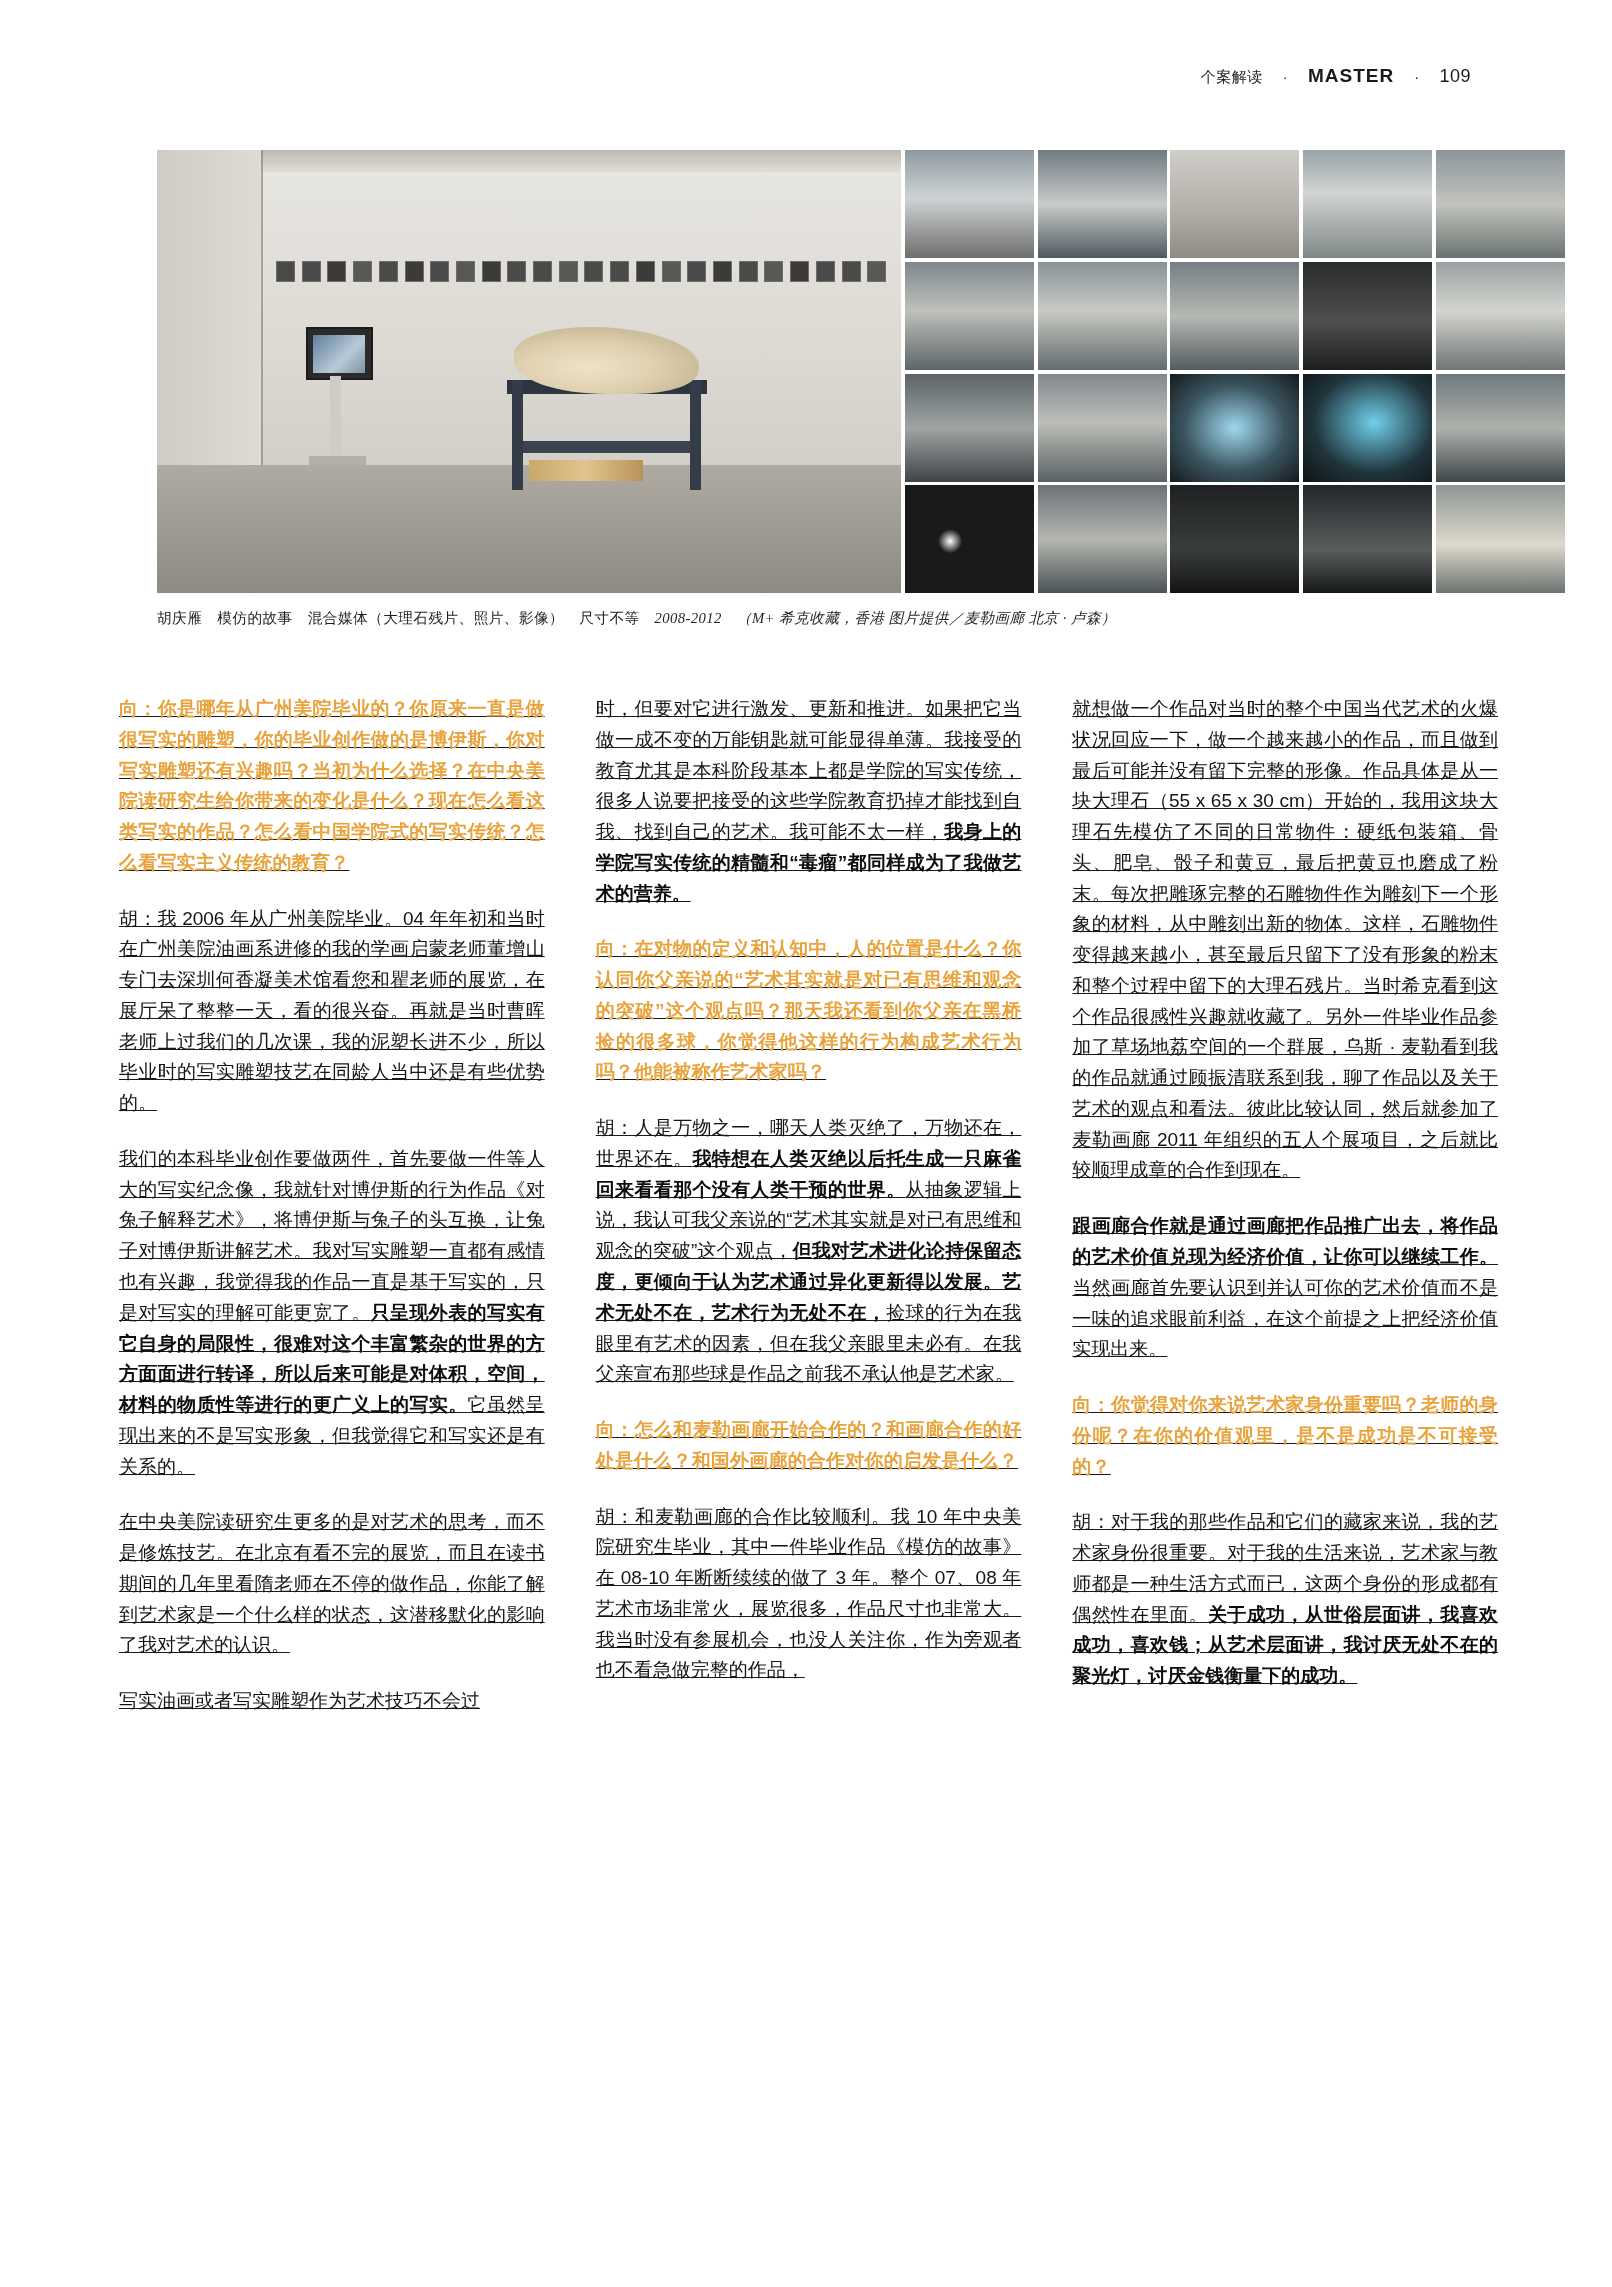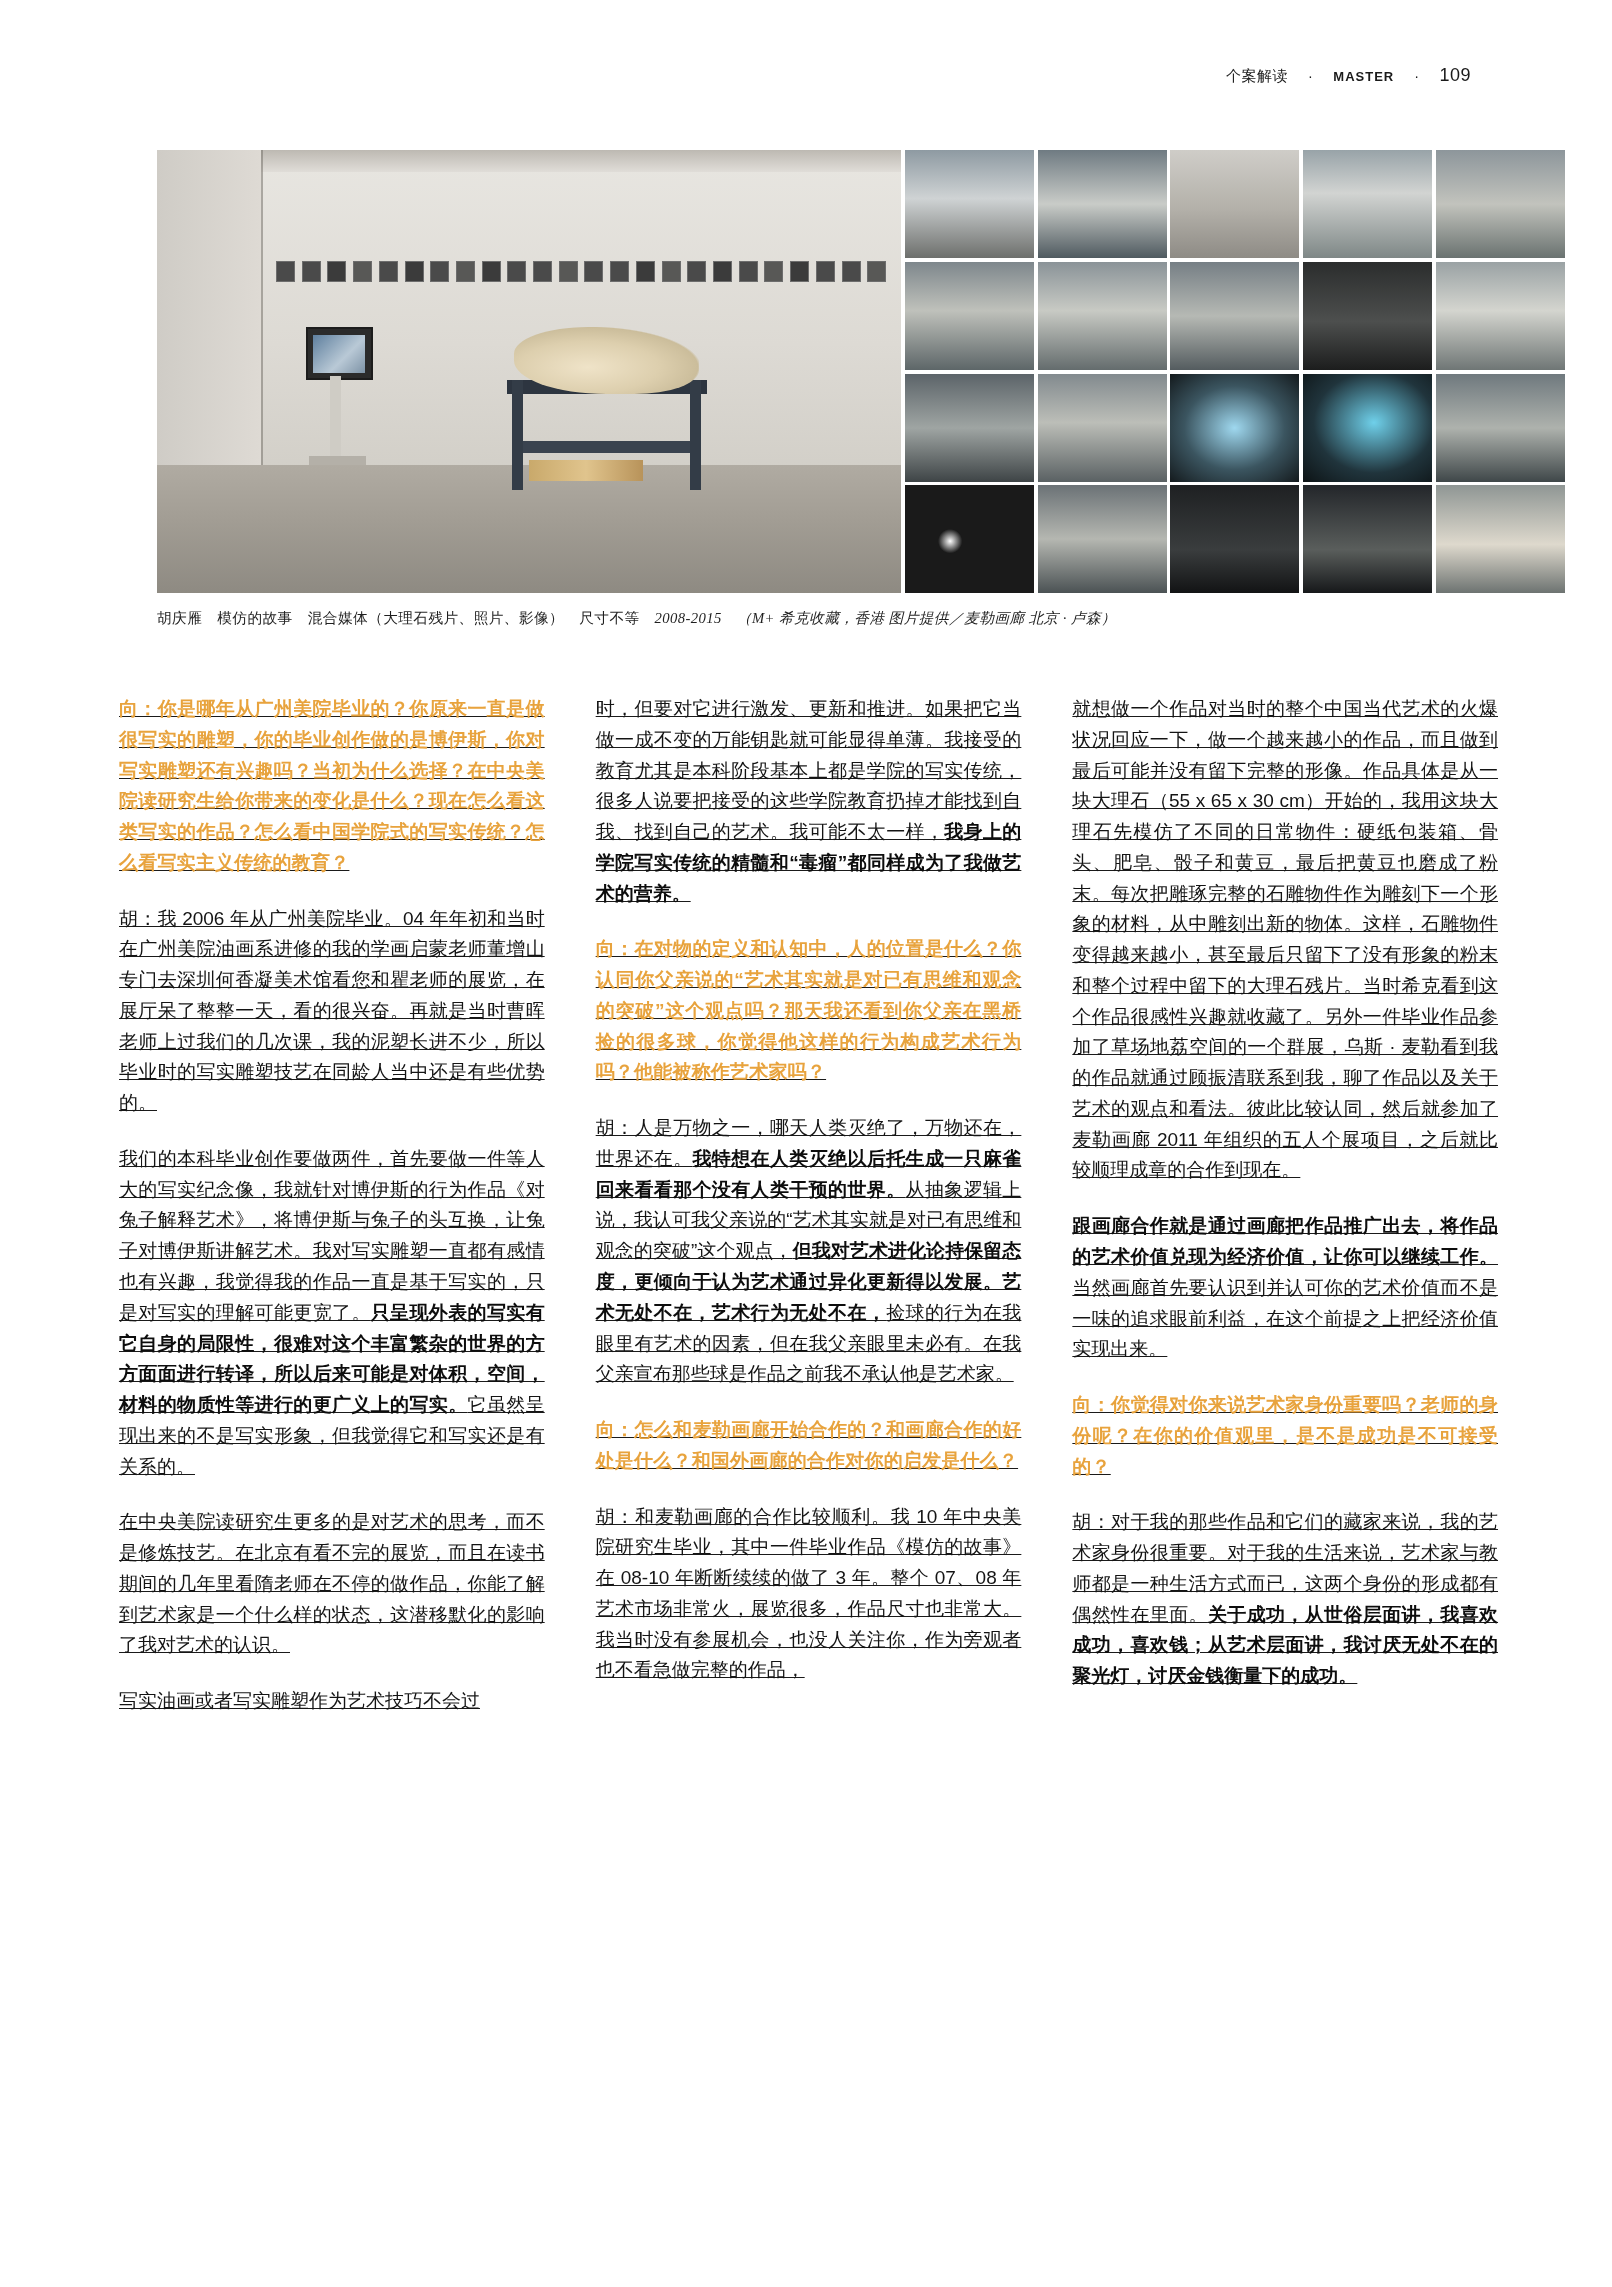--- a/index.html
+++ b/index.html
@@ -31,21 +31,21 @@
     gap: 20px;
     font-size: 16px;
     letter-spacing: 0.5px;
     color: #1a1a1a;
   }
   .header .section {
     font-size: 15px;
   }
   .header .master {
     font-weight: bold;
-    font-size: 13px;
+    font-size: 19px;
     letter-spacing: 1px;
   }
   .header .dot {
     font-size: 14.3px;
   }
   .header .pageno {
     font-size: 18px;
   }
 
   
@@ -330,21 +330,21 @@
         <div class="thumb" style="background:linear-gradient(180deg,#6b7276 0%,#b5b7b1 50%,#4b5254 100%)"></div>
         <div class="thumb" style="background:linear-gradient(180deg,#1e2022 0%,#3a3d3e 60%,#121314 100%)"></div>
         <div class="thumb" style="background:linear-gradient(180deg,#23262a 0%,#5a5e5c 60%,#16181a 100%)"></div>
         <div class="thumb" style="background:linear-gradient(180deg,#8f9694 0%,#ded9cd 55%,#6d7371 100%)"></div>
       </div>
 
     </div>
   </div>
 
   <div class="caption">
-    <span>胡庆雁</span><span class="sp"></span><span>模仿的故事</span><span class="sp"></span><span>混合媒体（大理石残片、照片、影像）</span><span class="sp"></span><span>尺寸不等</span><span class="sp"></span><span class="ital">2008-2015</span><span class="sp"></span><span class="ital">（M+ 希克收藏，香港  图片提供／麦勒画廊 北京 · 卢森）</span>
+    <span>胡庆雁</span><span class="sp"></span><span>模仿的故事</span><span class="sp"></span><span>混合媒体（大理石残片、照片、影像）</span><span class="sp"></span><span>尺寸不等</span><span class="sp"></span><span class="ital">2008-2012</span><span class="sp"></span><span class="ital">（M+ 希克收藏，香港  图片提供／麦勒画廊 北京 · 卢森）</span>
   </div>
 
   <div class="columns">
 
     <div class="col">
       <p class="q">向：你是哪年从广州美院毕业的？你原来一直是做很写实的雕塑，你的毕业创作做的是博伊斯，你对写实雕塑还有兴趣吗？当初为什么选择？在中央美院读研究生给你带来的变化是什么？现在怎么看这类写实的作品？怎么看中国学院式的写实传统？怎么看写实主义传统的教育？</p>
       <p>胡：我 2006 年从广州美院毕业。04 年年初和当时在广州美院油画系进修的我的学画启蒙老师董增山专门去深圳何香凝美术馆看您和瞿老师的展览，在展厅呆了整整一天，看的很兴奋。再就是当时曹晖老师上过我们的几次课，我的泥塑长进不少，所以毕业时的写实雕塑技艺在同龄人当中还是有些优势的。</p>
       <p>
         <span>我们的本科毕业创作要做两件，首先要做一件等人大的写实纪念像，我就针对博伊斯的行为作品《对兔子解释艺术》，将博伊斯与兔子的头互换，让兔子对博伊斯讲解艺术。我对写实雕塑一直都有感情也有兴趣，我觉得我的作品一直是基于写实的，只是对写实的理解可能更宽了。</span><span class="b">只呈现外表的写实有它自身的局限性，很难对这个丰富繁杂的世界的方方面面进行转译，所以后来可能是对体积，空间，材料的物质性等进行的更广义上的写实。</span><span>它虽然呈现出来的不是写实形象，但我觉得它和写实还是有关系的。</span>
       </p>

